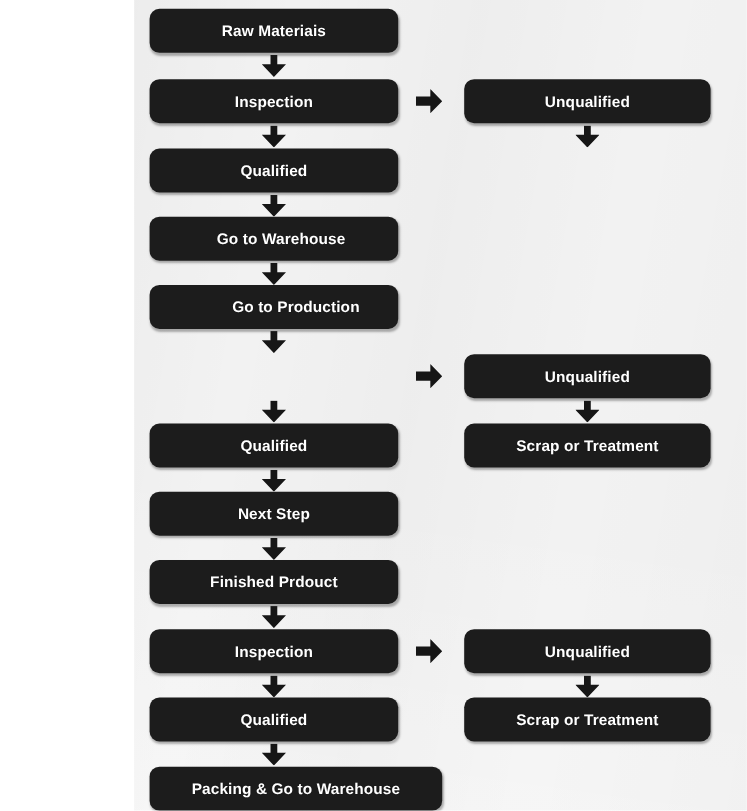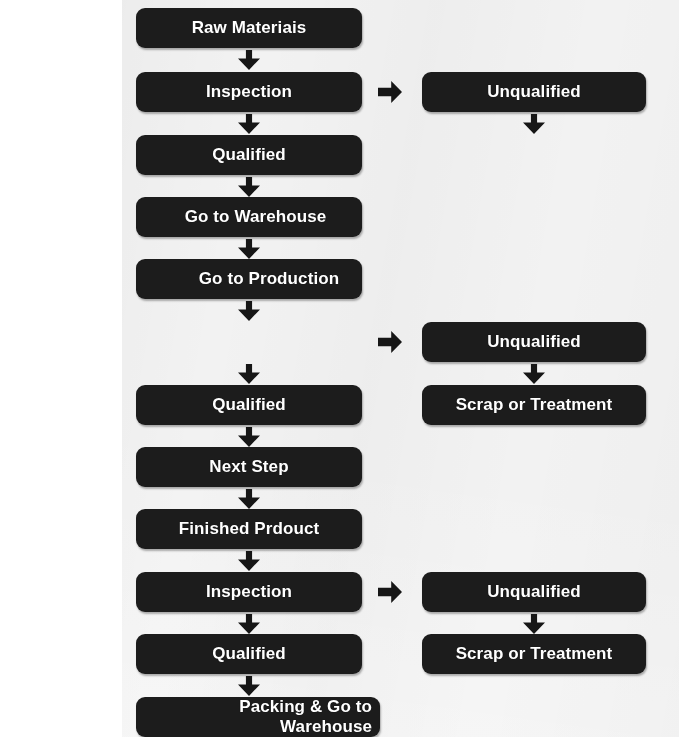--- a/index.html
+++ b/index.html
@@ -37,21 +37,21 @@
 
   .node {
     position: absolute;
     box-sizing: border-box;
     background: #1c1c1c;
     border-radius: 9px;
     display: flex;
     align-items: center;
     justify-content: center;
     color: #ffffff;
-    font-size: 17px;
+    font-size: 14px;
     font-weight: bold;
     letter-spacing: 0.1px;
     text-align: center;
     box-shadow: 1px 2px 2px rgba(0,0,0,0.30);
     overflow: hidden;
   }
   .node .label {
     display: block;
     padding: 0 8px;
     text-shadow: 0 0 1px rgba(0,0,0,0.6);
@@ -124,21 +124,21 @@
   <div class="node" style="left:136px; top:572px; width:226px; height:40px;">
     <span class="label">Inspection</span>
   </div>
   <div class="arrow-down" style="left:238px; top:614px;"></div>
 
   <div class="node" style="left:136px; top:634px; width:226px; height:40px;">
     <span class="label">Qualified</span>
   </div>
   <div class="arrow-down" style="left:238px; top:676px;"></div>
 
-  <div class="node" style="left:136px; top:697px; width:244px; height:40px;text-align:right;">
+  <div class="node" style="left:136px; top:697px; width:266px; height:40px;text-align:right;">
     <span class="label">Packing &amp; Go to Warehouse</span>
   </div>
 
   <div class="arrow-right" style="left:378px; top:81px;"></div>
   <div class="node" style="left:422px; top:72px; width:224px; height:40px;">
     <span class="label">Unqualified</span>
   </div>
   <div class="arrow-down" style="left:523px; top:114px;"></div>
 
   <div class="arrow-right" style="left:378px; top:331px;"></div>

